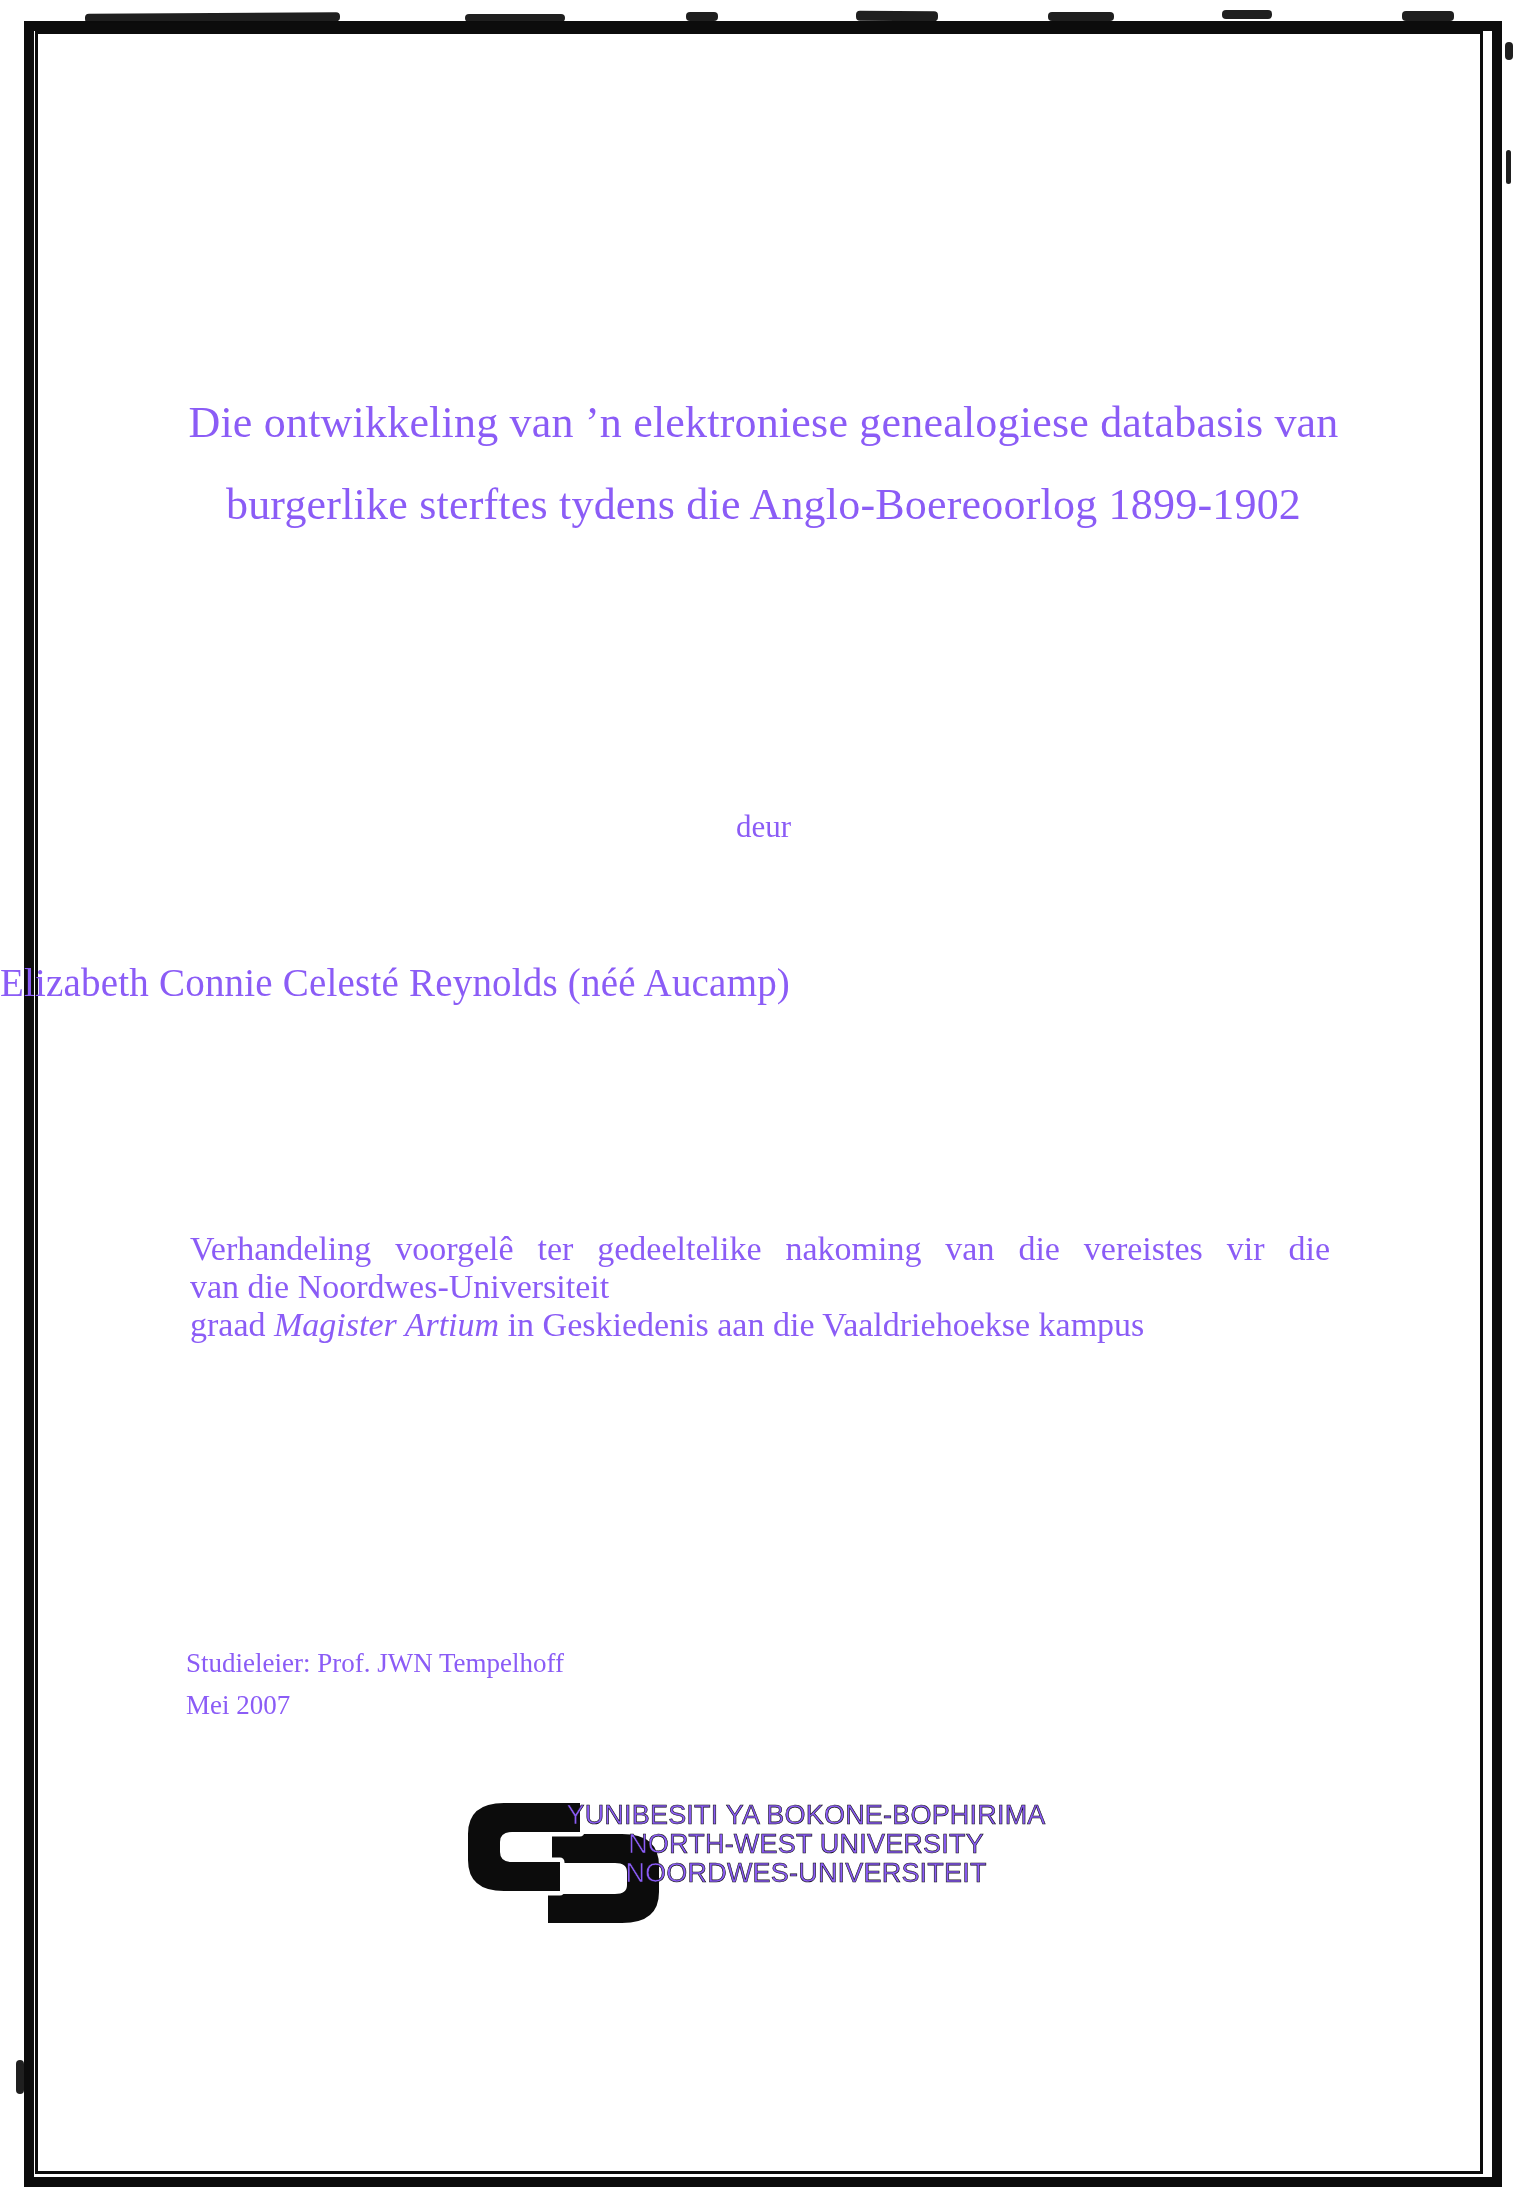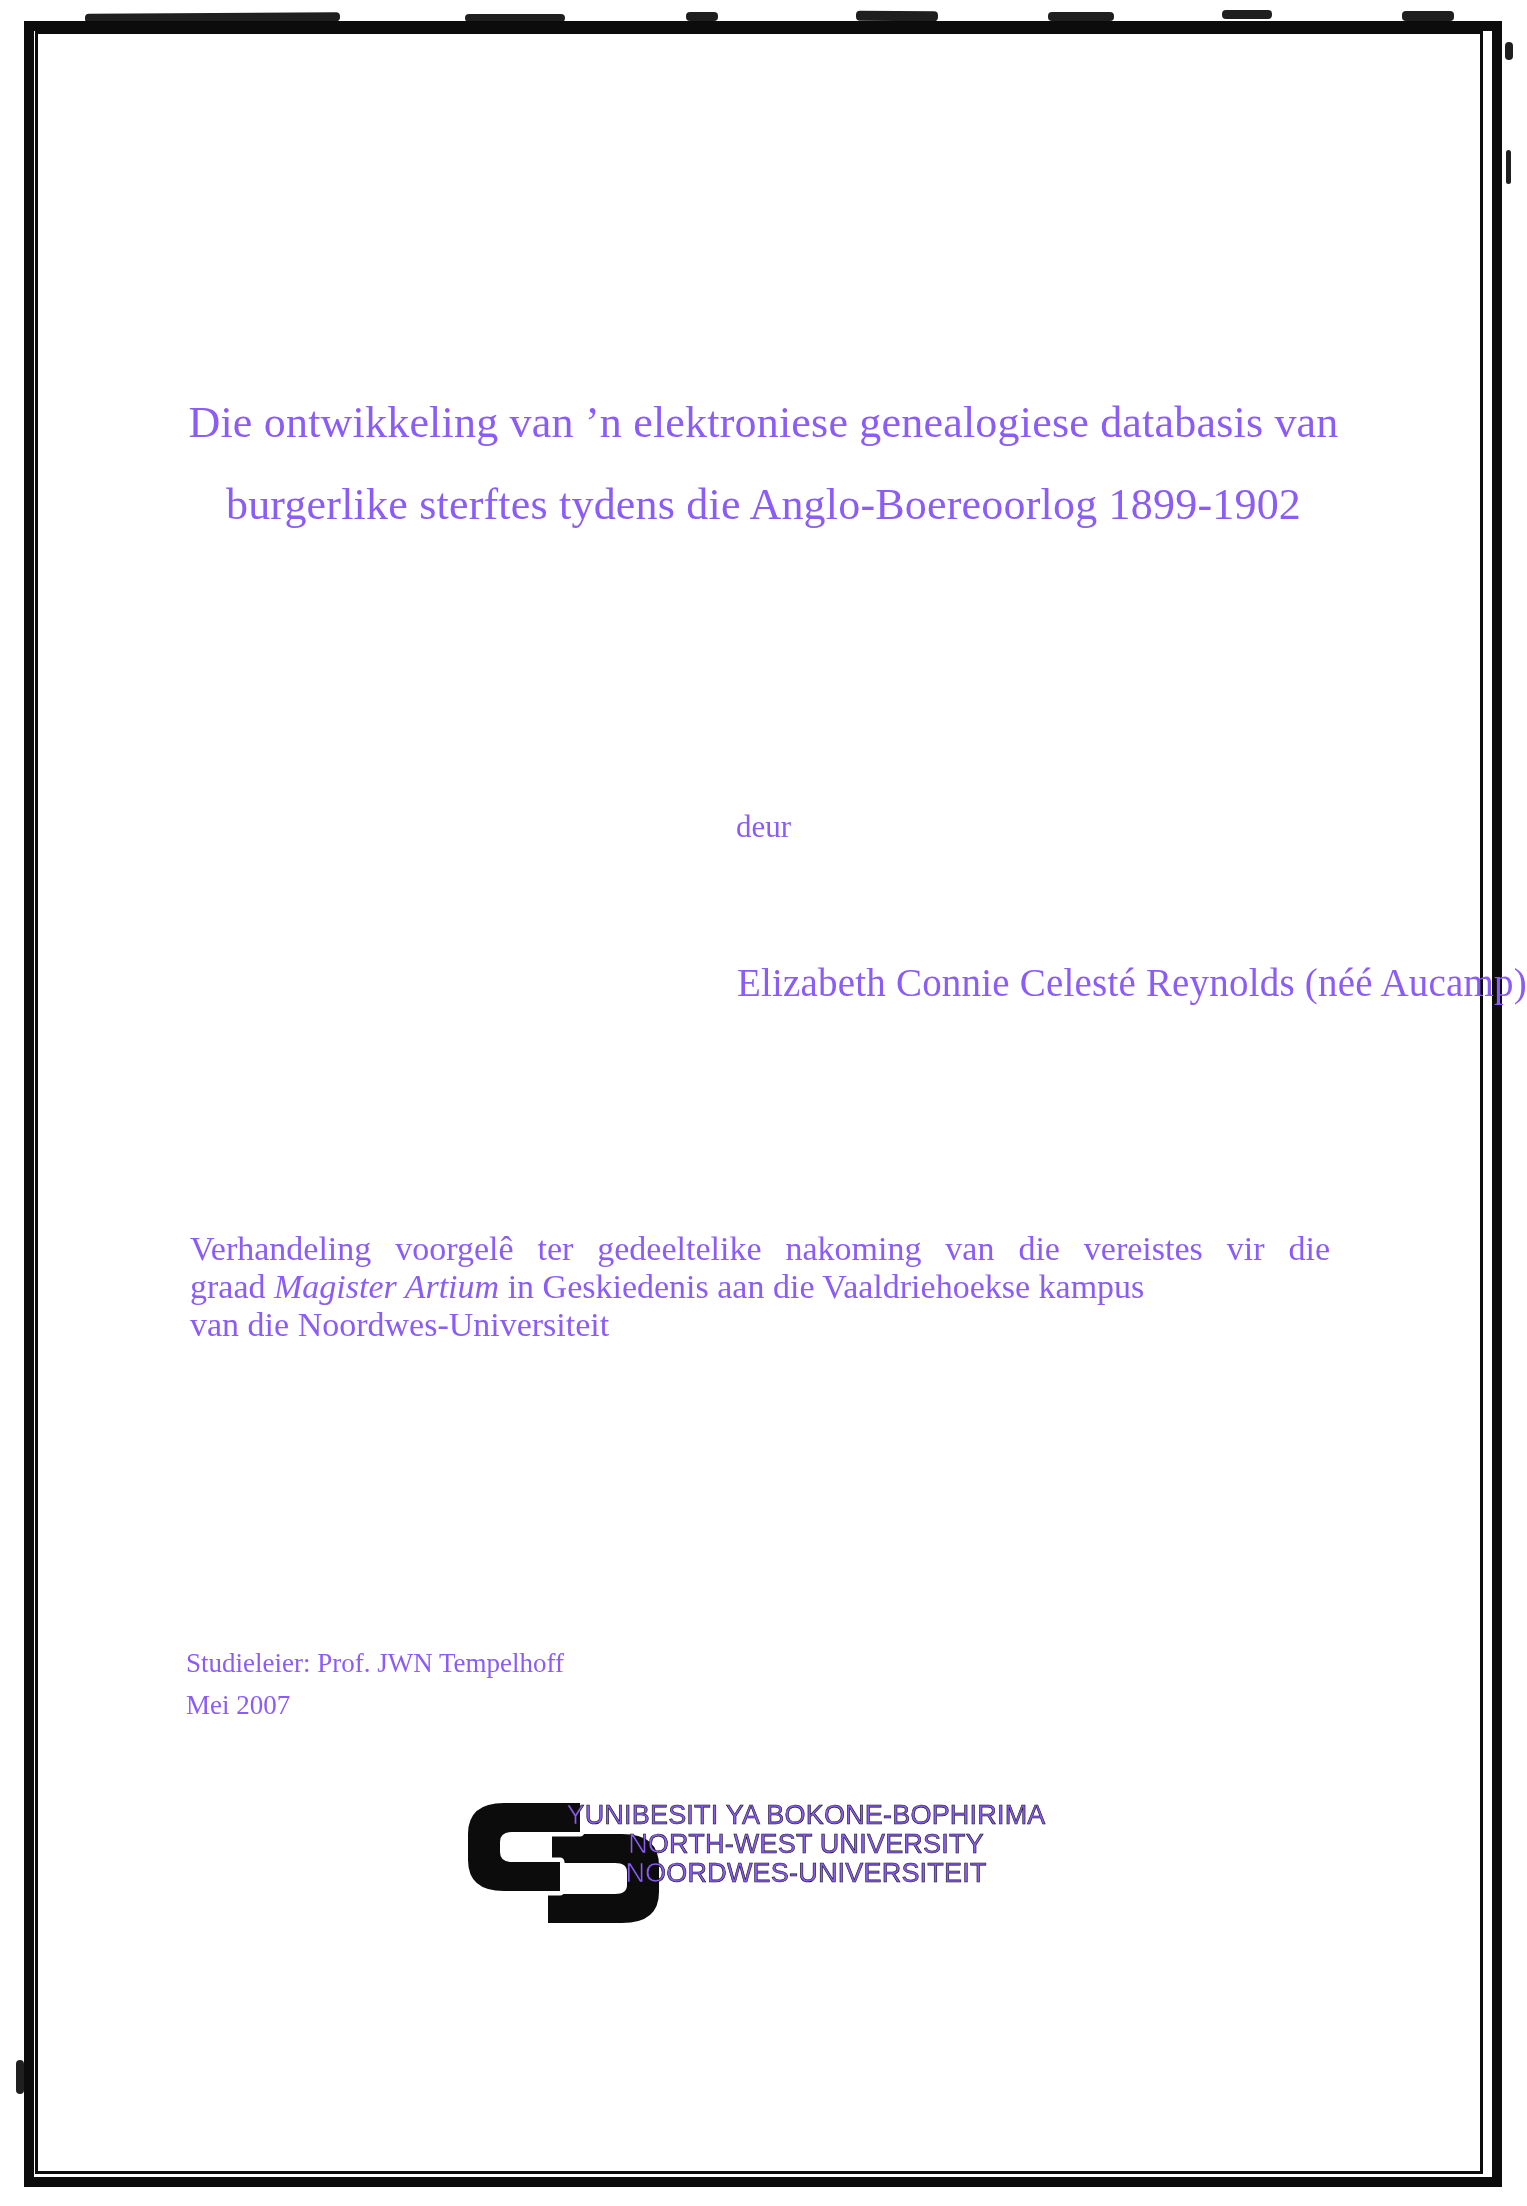--- a/index.html
+++ b/index.html
@@ -37,21 +37,21 @@
     position:absolute;left:60px;right:60px;top:382px;
     text-align:center;font-size:44px;line-height:82px;
     letter-spacing:.2px;white-space:nowrap;
   }
   .byline{
     position:absolute;left:0;right:0;top:809px;
     text-align:center;font-size:31px;line-height:36px;
   }
   .author{
     position:absolute;left:0;right:0;top:960px;
-    text-align:right;font-size:39px;line-height:46px;
+    text-align:left;font-size:39px;line-height:46px;
     letter-spacing:.2px;
   }
   .degree{
     position:absolute;left:190px;top:1230px;width:1140px;
     font-size:34px;line-height:38px;
   }
   .degree .justified{text-align:justify;text-align-last:justify;}
   .degree em{font-style:italic;}
   .supervisor-block{
     position:absolute;left:186px;top:1642px;
@@ -92,22 +92,22 @@
     <div>Die ontwikkeling van ’n elektroniese genealogiese databasis van</div>
     <div>burgerlike sterftes tydens die Anglo-Boereoorlog 1899-1902</div>
   </div>
 
   <div class="byline">deur</div>
 
   <div class="author">Elizabeth Connie Celesté Reynolds (néé Aucamp)</div>
 
   <div class="degree">
     <div class="justified">Verhandeling voorgelê ter gedeeltelike nakoming van die vereistes vir die</div>
+    <div>van die Noordwes-Universiteit</div>
     <div><span>graad </span><em>Magister Artium</em><span> in Geskiedenis aan die Vaaldriehoekse kampus</span></div>
-    <div>van die Noordwes-Universiteit</div>
   </div>
 
   <div class="supervisor-block">
     <div>Studieleier: Prof. JWN Tempelhoff</div>
     <div>Mei 2007</div>
   </div>
 
   <svg class="logo-mark" viewBox="0 0 205 128" xmlns="http://www.w3.org/2000/svg" aria-hidden="true">
 
     <path d="M92,34 L162,34 Q199,34 199,66 L199,92 Q199,123 162,123 L88,123 L88,94 L155,94

